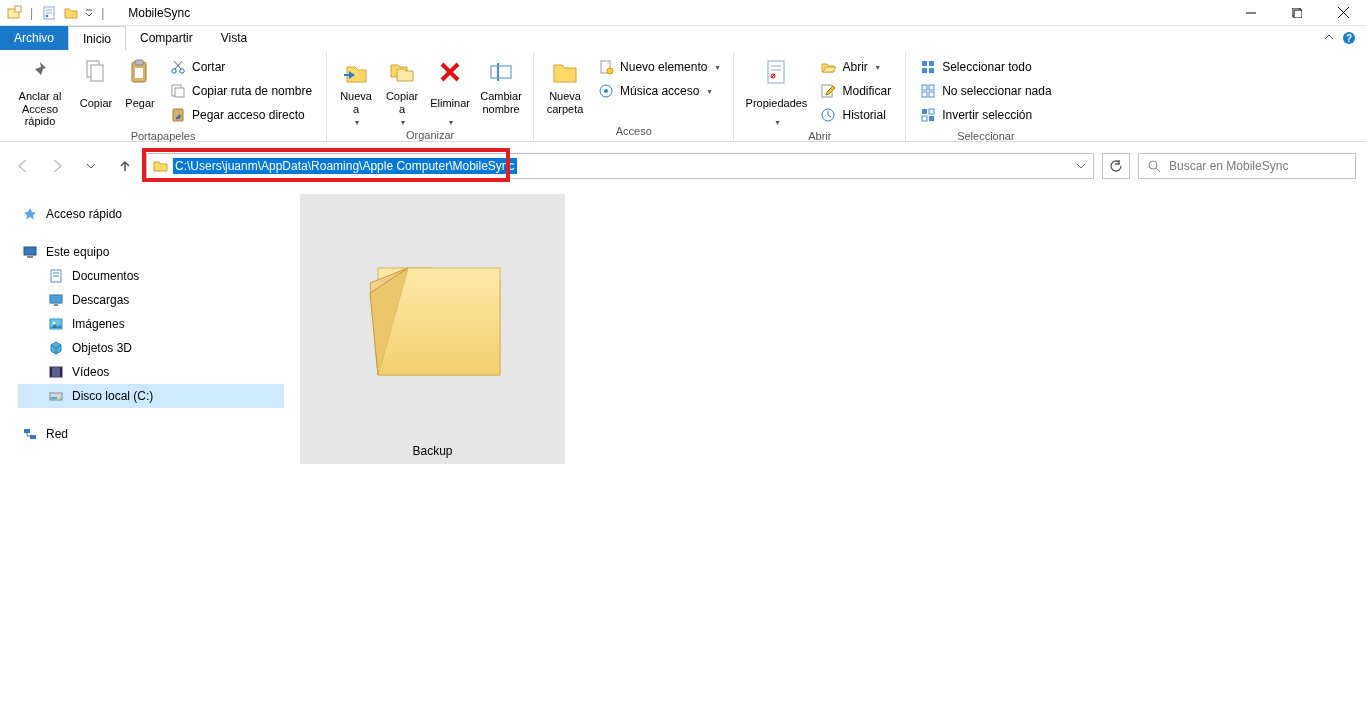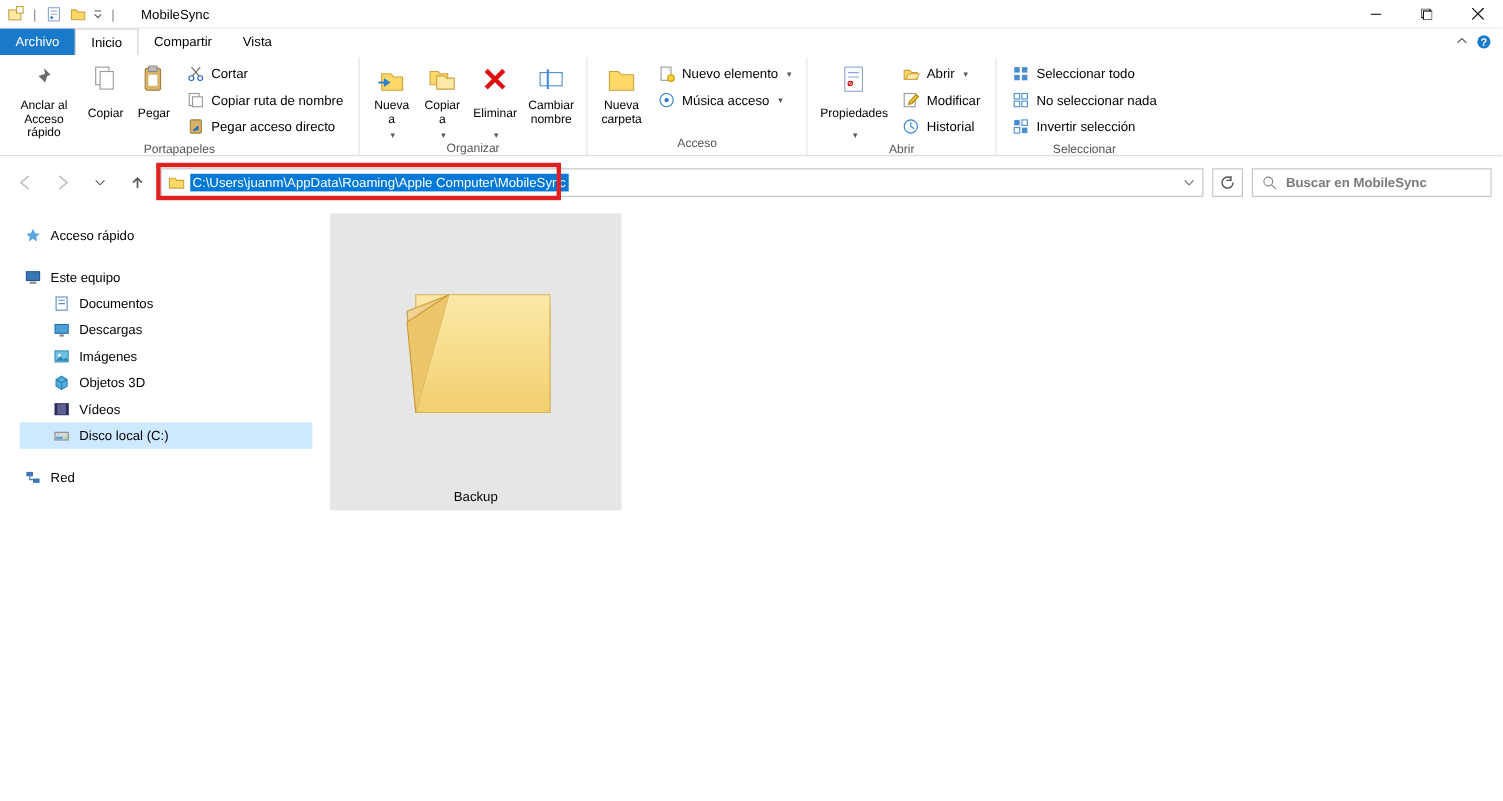--- a/index.html
+++ b/index.html
@@ -38,21 +38,21 @@
 .nav-bar { height: 36px; display: flex; align-items: center; padding: 0 10px; gap: 8px; margin-top: 6px; }
 .nav-btn { width: 26px; height: 26px; display: flex; align-items: center; justify-content: center; color: #707070; }
 .nav-btn.disabled { color: #c0c0c0; }
 .address-wrap { flex: 1; height: 26px; border: 1px solid #c2c2c2; display: flex; align-items: center; position: relative; }
 .address-highlight { position: absolute; left: -5px; top: -6px; height: 34px; border: 4px solid #e02020; pointer-events: none; width: 368px; }
 .address-icon { width: 22px; height: 22px; display:flex; align-items:center; justify-content:center; margin-left: 2px; }
 .address-text { background: #0078d7; color: #fff; padding: 1px 2px; font-size: 12px; margin-left: 2px; }
 .address-spacer { flex: 1; }
 .address-chevron { width: 24px; display: flex; align-items:center; justify-content:center; color:#666; }
 .refresh-btn { width: 28px; height: 26px; border: 1px solid #c2c2c2; display:flex; align-items:center; justify-content:center; color:#555; }
-.search-box { width: 218px; height: 26px; border: 1px solid #c2c2c2; display: flex; align-items: center; padding: 0 8px; color: #7a7a7a; gap: 8px; font-weight: bold; }
+.search-box { width: 218px; height: 26px; border: 1px solid #c2c2c2; display: flex; align-items: center; padding: 0 8px; color: #7a7a7a; gap: 8px; }
 
 
 .main { display: flex; height: calc(728px - 26px - 24px - 92px - 42px); }
 .sidebar { width: 290px; padding: 18px 6px 6px 18px; }
 .side-item { display: flex; align-items: center; gap: 8px; height: 24px; font-size: 12px; padding-left: 4px; }
 .side-item.indent { padding-left: 30px; }
 .side-item.selected { background: #cde8ff; }
 .side-item .ico-sm { width: 16px; height: 16px; display:flex; align-items:center; justify-content:center; }
 .side-group-gap { height: 14px; }
 .content { flex: 1; padding: 10px; }

